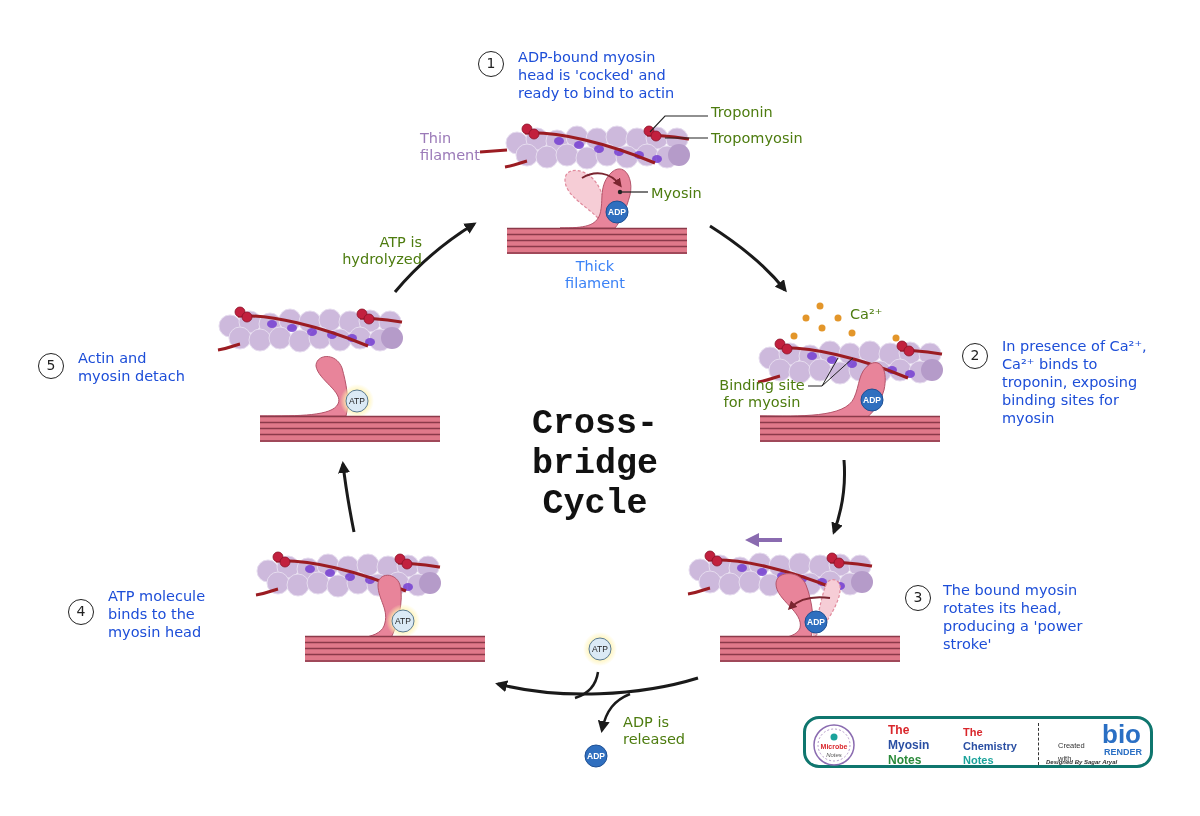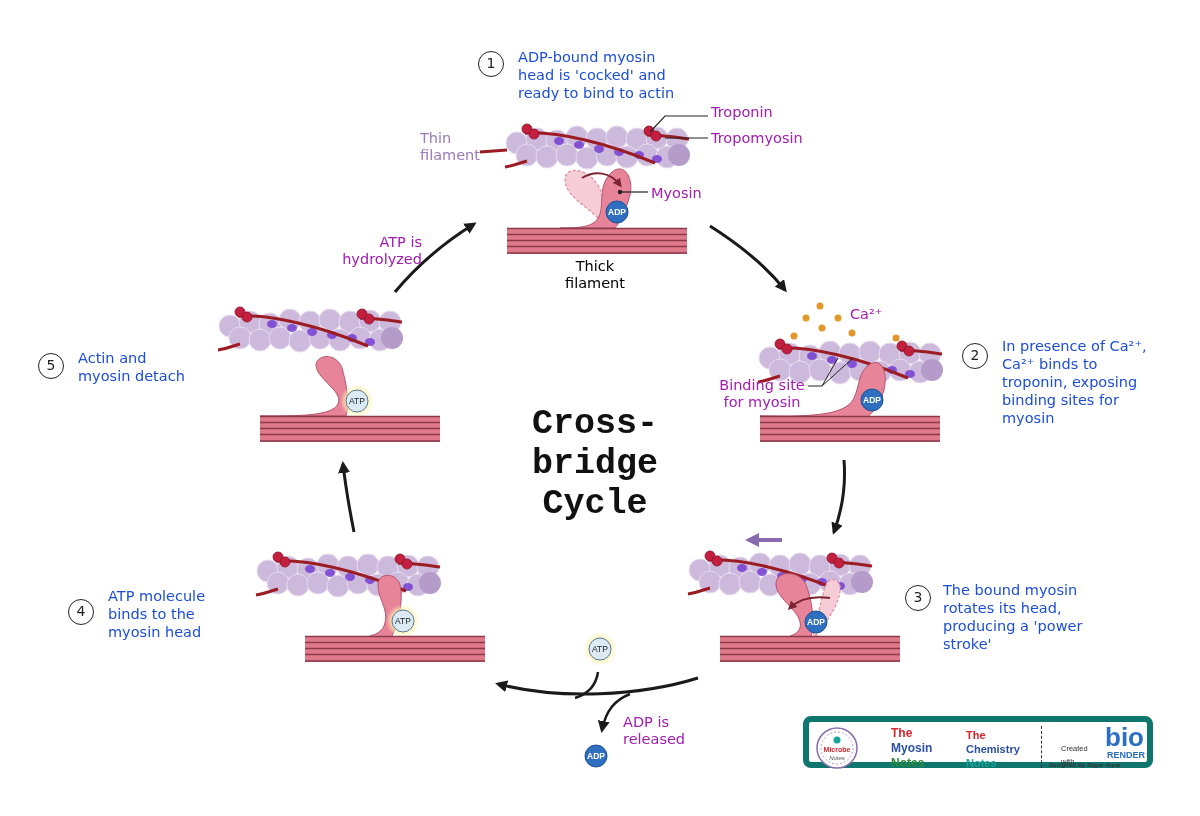--- a/index.html
+++ b/index.html
@@ -1,25 +1,25 @@
 <!DOCTYPE html>
 <html><head>
 <meta charset="utf-8">
 <style>
   html, body { margin:0; padding:0; background:#ffffff; }
   body { width:1200px; height:816px; position:relative; overflow:hidden; font-family:"DejaVu Sans", sans-serif; color:#222; }
   .abs { position:absolute; }
   .step-num { position:absolute; width:26px; height:26px; border:1.6px solid #222; border-radius:50%; box-sizing:border-box; font-size:14px; line-height:23px; text-align:center; }
   .step-text { position:absolute; font-size:14.5px; line-height:18px; color:#1d4ed8; white-space:pre-line; }
-  .lbl { position:absolute; font-size:14.5px; line-height:17px; color:#a21caf; white-space:pre-line; }
+  .lbl { position:absolute; font-size:14.5px; line-height:17px; color:#4d7c0f; white-space:pre-line; }
   .lbl-purple { color:#9b7ab8; }
-  .lbl-thick { color:#000000; text-align:center; }
+  .lbl-thick { color:#3b82f6; text-align:center; }
   .title { position:absolute; left:520px; top:404px; width:150px; text-align:center; font-family:Liberation Mono, monospace; font-weight:bold; font-size:35px; line-height:40px; color:#111; white-space:pre-line; }
   svg text { font-family:"Liberation Sans", sans-serif; }
-  .footer { position:absolute; left:803px; top:716px; width:350px; height:52px; border:6px solid #0f766e; border-radius:8px; box-sizing:border-box; background:#fff; }
+  .footer { position:absolute; left:803px; top:716px; width:350px; height:52px; border:3px solid #0f766e; border-radius:16px; box-sizing:border-box; background:#fff; }
   .fbrand { position:absolute; font-family:"Liberation Sans", sans-serif; font-weight:bold; font-size:12px; line-height:15px; color:#222; }
   .fbrand span.r { color:#d9262b; } .fbrand span.b { color:#2a4fa3; } .fbrand span.g { color:#2a8a3a; } .fbrand span.c { color:#2a4fa3; } .fbrand span.t { color:#1ba39b; }
   .created { position:absolute; left:252px; top:20px; font-size:7.5px; line-height:13px; color:#333; font-family:"Liberation Sans", sans-serif; white-space:pre-line; }
   .biologo { position:absolute; left:296px; top:2px; font-family:"Liberation Sans", sans-serif; font-weight:bold; color:#2a6fc4; font-size:26px; line-height:26px; }
   .render { position:absolute; left:298px; top:28px; font-family:"Liberation Sans", sans-serif; font-weight:bold; color:#2a6fc4; font-size:9px; }
   .designed { position:absolute; left:240px; top:40px; font-family:"Liberation Sans", sans-serif; font-style:italic; font-weight:bold; color:#333; font-size:6px; }
   .divider { position:absolute; left:232px; top:4px; height:42px; border-left:1.5px dashed #333; }
 </style>
 </head>
 <body>

